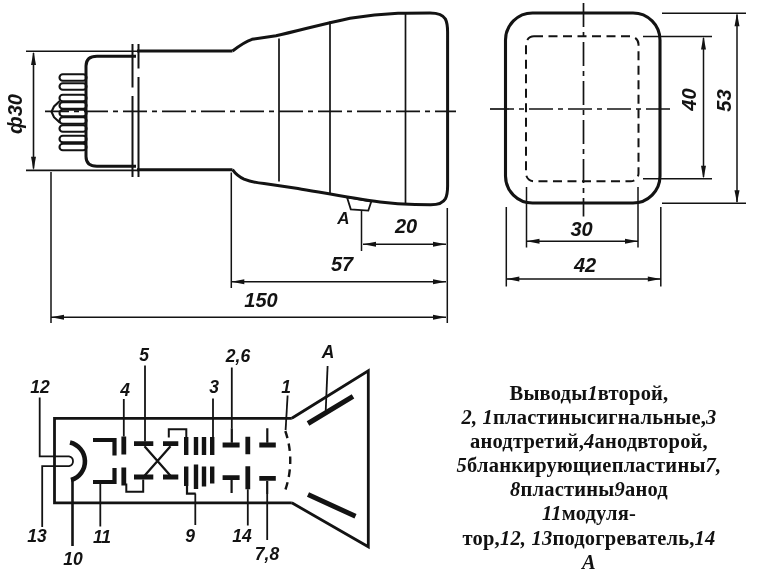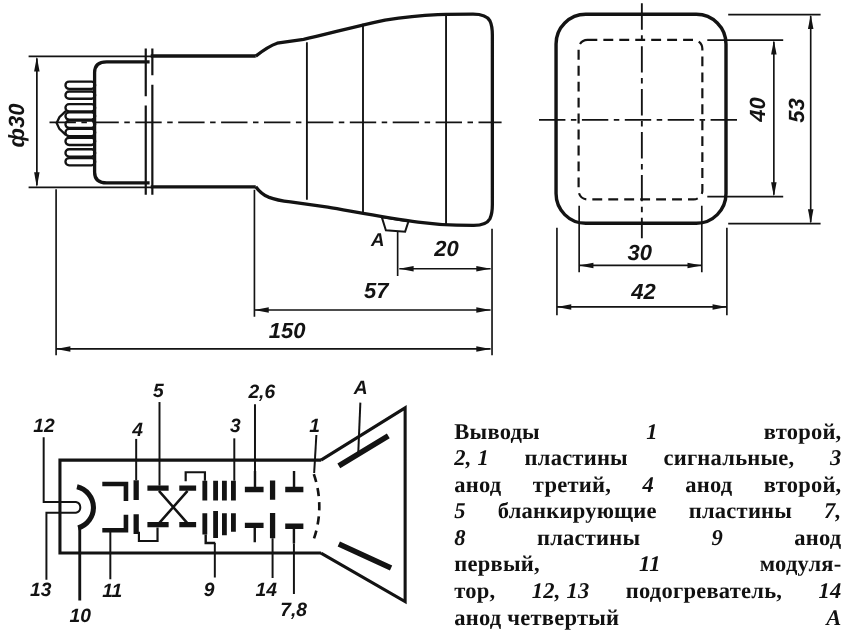--- a/index.html
+++ b/index.html
@@ -1,19 +1,19 @@
 <!DOCTYPE html>
 <html><head>
 <meta charset="utf-8">
 <style>
   html,body{margin:0;padding:0;width:780px;height:584px;background:#ffffff;overflow:hidden;position:relative}
   #txt,svg{will-change:transform;transform:translateZ(0)}
   svg{position:absolute;left:0;top:0}
   #txt{position:absolute;left:413px;top:381.5px;width:352px;font-family:"Liberation Serif",serif;font-weight:bold;font-size:20.5px;color:#111;letter-spacing:0.2px}
-  .ln{display:flex;justify-content:space-between;height:24.1px;white-space:nowrap}
+  .ln{display:flex;justify-content:center;height:24.1px;white-space:nowrap}
   .ln i{font-style:italic}
 </style>
 </head>
 <body>
 <svg width="780" height="584" viewBox="0 0 780 584" fill="none" stroke="#131313">
 
 <g stroke="#131313">
 
   <path d="M26,51.3 H139 M26,170.4 H139" stroke-width="1.6"></path>
 
@@ -174,27 +174,25 @@
       <span>пластины</span>
       <span><i>7,</i></span>
     </div>
 <div class="ln">
       <span><i>8</i></span>
       <span>пластины</span>
       <span><i>9</i></span>
       <span>анод</span>
     </div>
 <div class="ln">
-      <span>первый,</span>
       <span><i>11</i></span>
       <span>модуля-</span>
     </div>
 <div class="ln">
       <span>тор,</span>
       <span><i>12, 13</i></span>
       <span>подогреватель,</span>
       <span><i>14</i></span>
     </div>
 <div class="ln">
-      <span>анод четвертый</span>
       <span><i>А</i></span>
     </div>
 </div>
 
 </body></html>

